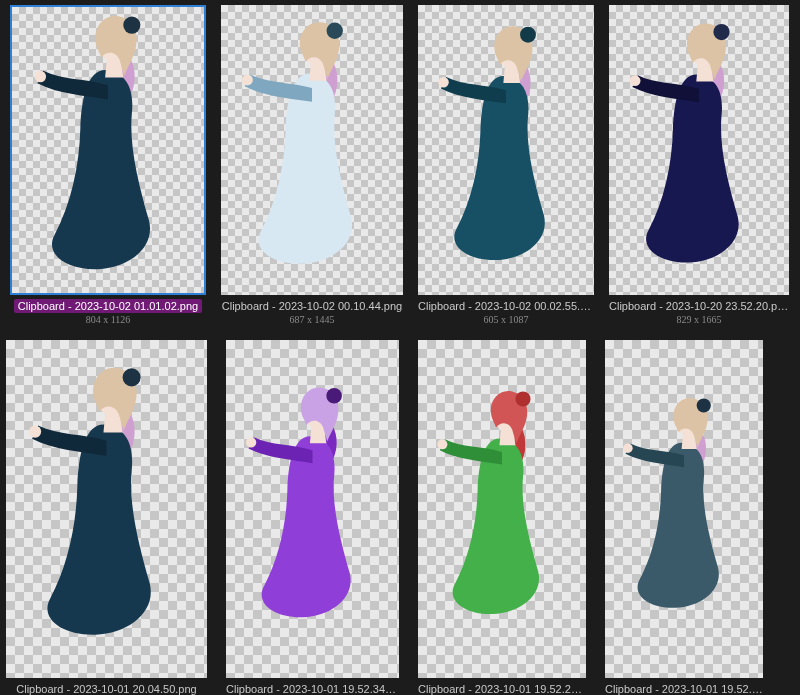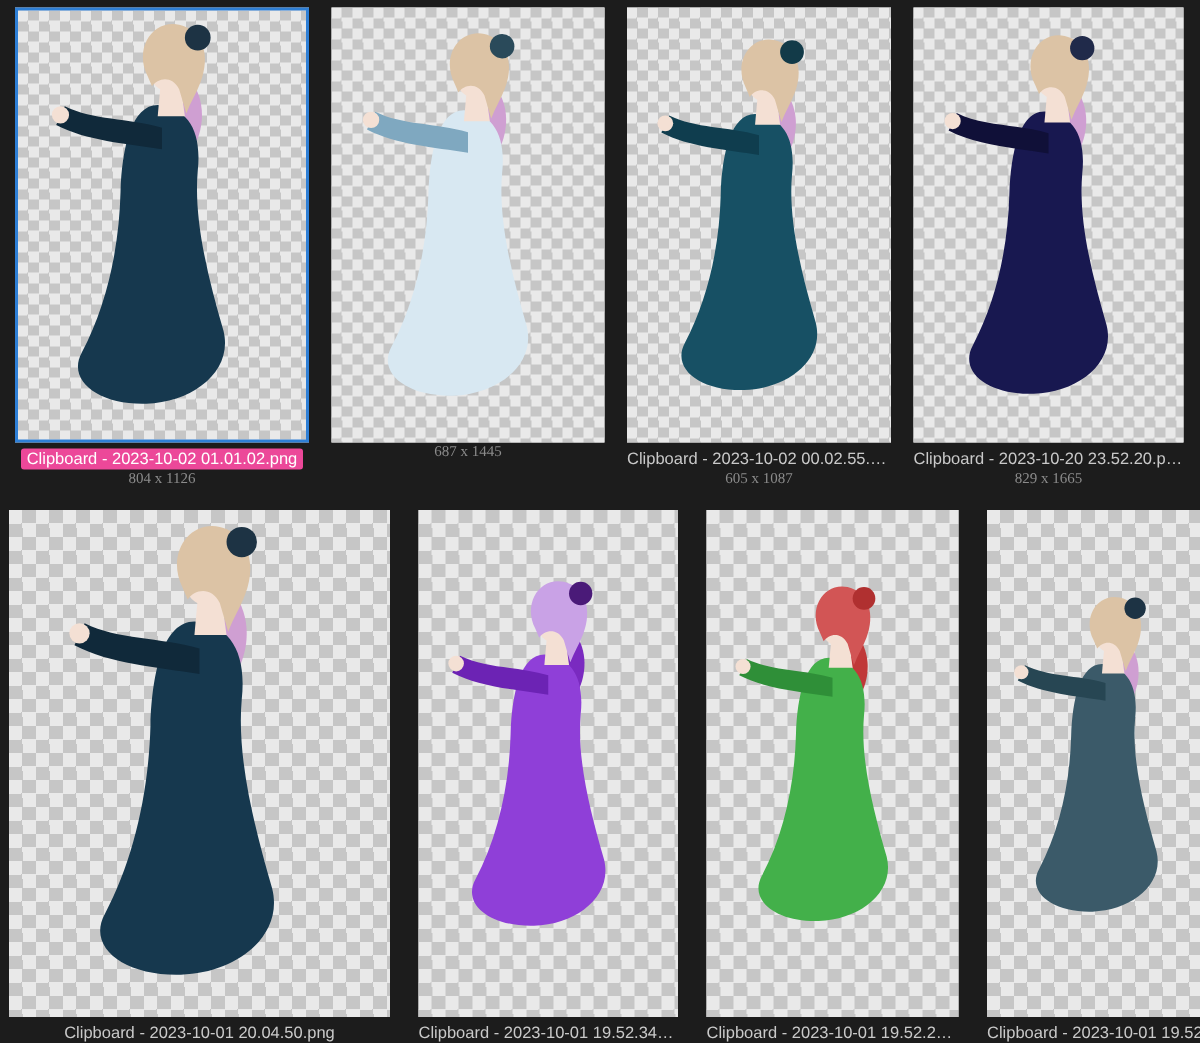--- a/index.html
+++ b/index.html
@@ -54,21 +54,21 @@
     margin-top: 4px;
     font-size: 11px;
     line-height: 14px;
     color: #c9c9c9;
     white-space: nowrap;
     max-width: 100%;
     overflow: hidden;
     text-overflow: ellipsis;
   }
   .card.selected .filename {
-    background: #ec4899;
+    background: #701a75;
     color: #ffffff;
     padding: 0 4px;
     border-radius: 2px;
   }
   .dims {
     margin-top: 1px;
     font-size: 10px;
     line-height: 12px;
     color: #8b8b8b;
     white-space: nowrap;
@@ -105,20 +105,21 @@
           <path d="M118 46 C130 60 130 78 124 92 L114 70 Z" fill="#cf9fd2"></path>
           <path d="M97 66 C118 68 128 84 125 112 C122 146 132 186 143 224 C150 252 122 274 89 275 C56 276 33 259 44 239 C61 207 70 167 71 127 C72 95 79 66 97 66 Z" fill="#d8e8f2"></path>
           <path d="M100 82 C76 75 52 77 32 67 L26 80 C47 91 75 93 100 97 Z" fill="#7fa8c0"></path>
           <circle cx="29" cy="73" r="6" fill="#f4e0d4"></circle>
           <path d="M99 52 L113 52 L116 74 L97 74 Z" fill="#f4e0d4"></path>
           <circle cx="106" cy="42" r="15" fill="#f4e0d4"></circle>
           <path d="M90 46 C80 26 94 6 112 10 C129 14 134 32 127 50 C124 58 120 64 117 72 L112 55 C107 45 97 47 93 53 Z" fill="#dcc3a5"></path>
           <circle cx="125" cy="19" r="9" fill="#2a4a5a"></circle>
         </svg>
       </div>
+      <figcaption class="filename">Clipboard - 2023-10-02 00.10.44.png</figcaption>
       <div class="dims">687 x 1445</div>
     </figure>
 
     <figure class="card" style="width:176px">
       <div class="thumb">
         <svg viewBox="0 0 200 300" preserveAspectRatio="xMidYMid meet">
           <path d="M118 46 C130 60 130 78 124 92 L114 70 Z" fill="#cf9fd2"></path>
           <path d="M97 66 C118 68 128 84 125 112 C122 146 132 186 143 224 C150 252 122 274 89 275 C56 276 33 259 44 239 C61 207 70 167 71 127 C72 95 79 66 97 66 Z" fill="#175064"></path>
           <path d="M100 82 C76 75 52 77 32 67 L26 80 C47 91 75 93 100 97 Z" fill="#0f3d4e"></path>
           <circle cx="29" cy="73" r="6" fill="#f4e0d4"></circle>
@@ -146,21 +147,21 @@
         </svg>
       </div>
       <figcaption class="filename">Clipboard - 2023-10-20 23.52.20.png</figcaption>
       <div class="dims">829 x 1665</div>
     </figure>
 
   </div>
 
   <div class="row row2">
 
-    <figure class="card" style="width:254px">
+    <figure class="card" style="width:201px">
       <div class="thumb">
         <svg viewBox="0 0 200 300" preserveAspectRatio="xMidYMid meet">
           <path d="M118 46 C130 60 130 78 124 92 L114 70 Z" fill="#cf9fd2"></path>
           <path d="M97 66 C118 68 128 84 125 112 C122 146 132 186 143 224 C150 252 122 274 89 275 C56 276 33 259 44 239 C61 207 70 167 71 127 C72 95 79 66 97 66 Z" fill="#16384e"></path>
           <path d="M100 82 C76 75 52 77 32 67 L26 80 C47 91 75 93 100 97 Z" fill="#10293a"></path>
           <circle cx="29" cy="73" r="6" fill="#f4e0d4"></circle>
           <path d="M99 52 L113 52 L116 74 L97 74 Z" fill="#f4e0d4"></path>
           <circle cx="106" cy="42" r="15" fill="#f4e0d4"></circle>
           <path d="M90 46 C80 26 94 6 112 10 C129 14 134 32 127 50 C124 58 120 64 117 72 L112 55 C107 45 97 47 93 53 Z" fill="#dcc3a5"></path>
           <circle cx="125" cy="19" r="9" fill="#1d3344"></circle>

